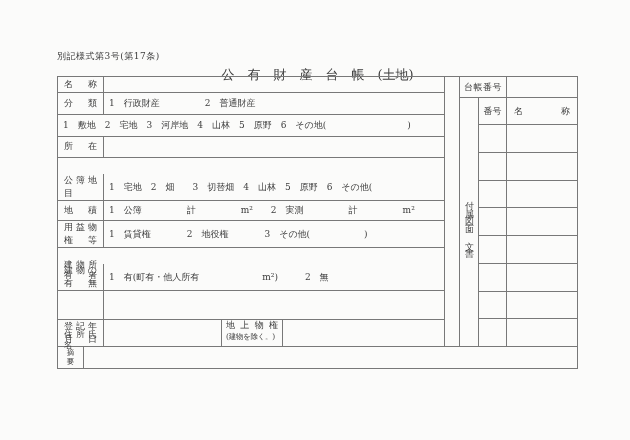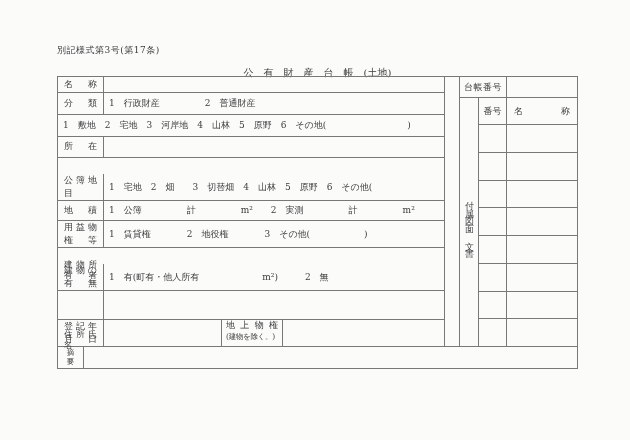--- a/index.html
+++ b/index.html
@@ -10,22 +10,22 @@
   *{box-sizing:border-box;margin:0;padding:0;}
   html,body{width:630px;height:440px;}
   body{
     background:var(--paper);
     color:var(--ink);
     font-family:"DejaVu Serif", serif;
     font-size:9px;
     position:relative;
     overflow:hidden;
   }
-  .ref-label{position:absolute;left:57px;top:44px;font-size:9px;letter-spacing:.5px;}
-  .form-title{position:absolute;left:57px;top:66px;width:521px;text-align:center;font-size:10px;}
+  .ref-label{position:absolute;left:57px;top:50px;font-size:9px;letter-spacing:.5px;}
+  .form-title{position:absolute;left:57px;top:66px;width:521px;text-align:center;font-size:13px;}
   .form-table{
     position:absolute;left:57px;top:76px;width:521px;height:293px;
     border:1px solid var(--line);
     display:flex;flex-direction:column;
   }
   .main-area{display:flex;height:270px;border-bottom:1px solid var(--line);}
   .left-section{width:387px;border-right:1px solid var(--line);display:flex;flex-direction:column;}
   .spacer-col{width:15px;border-right:1px solid var(--line);}
   .right-panel{flex:1;display:flex;flex-direction:column;}
 

